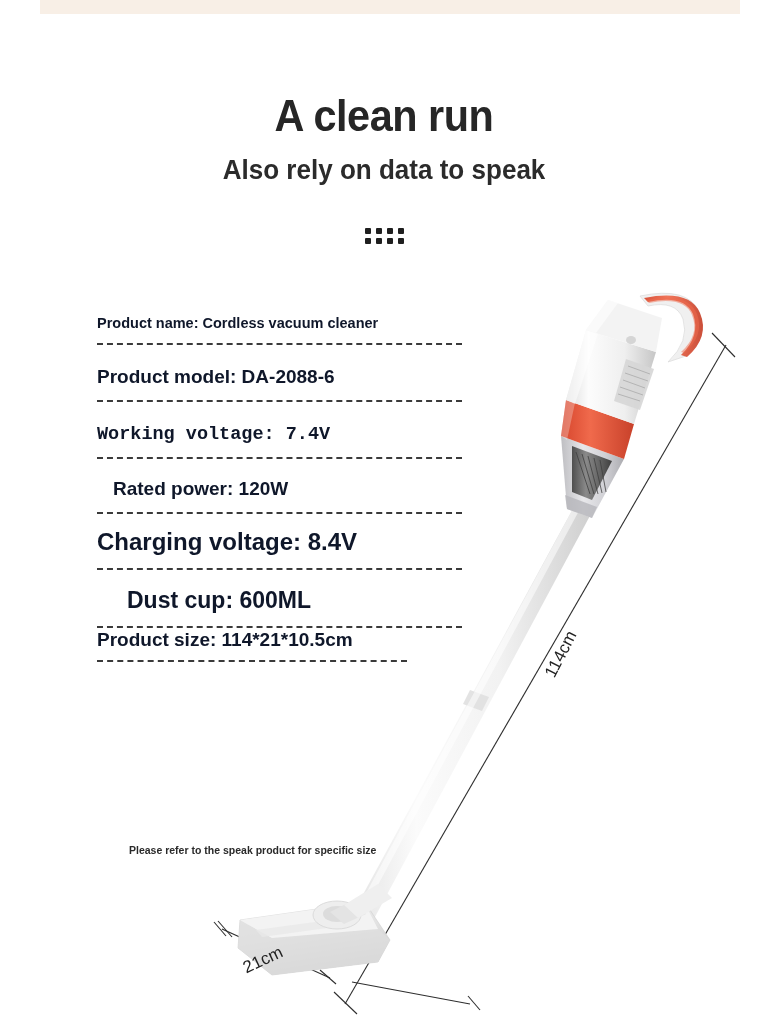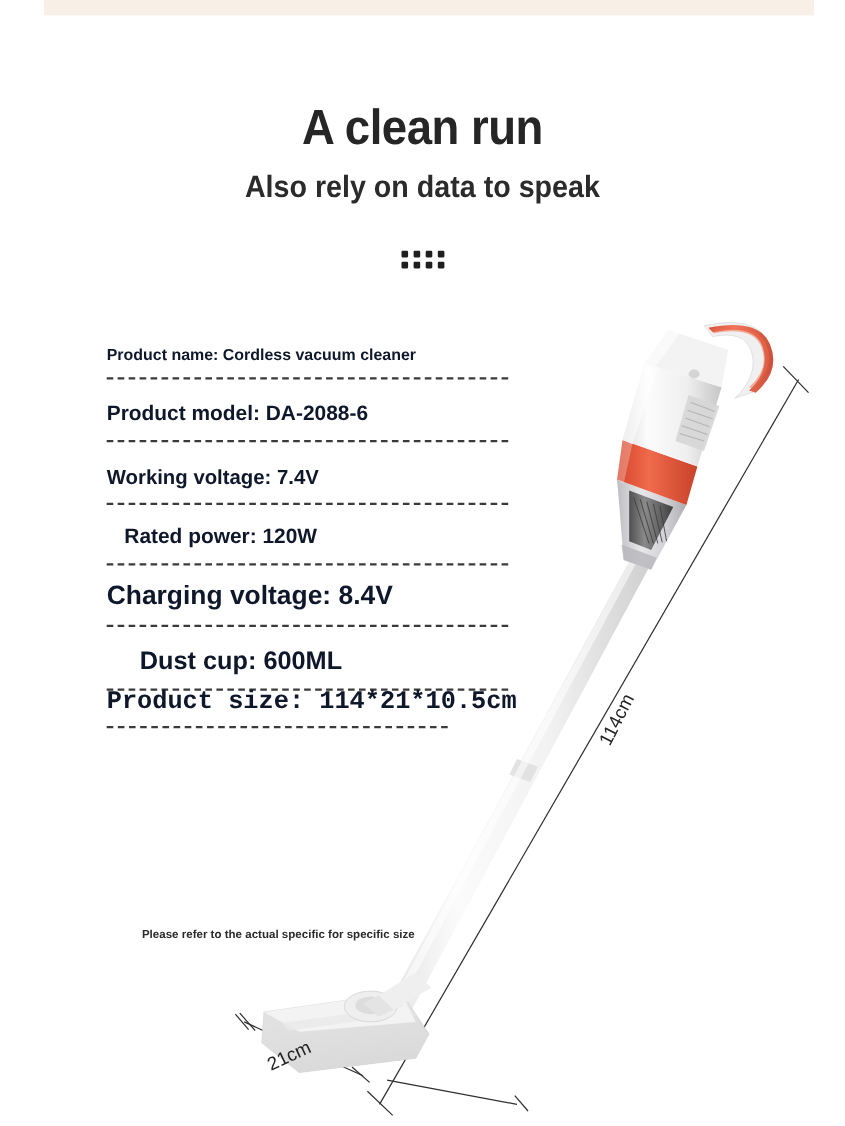--- a/index.html
+++ b/index.html
@@ -67,25 +67,25 @@
     margin:0;
   }
 
   
   .r0 .spec-label { font-size:14.5px; }
   .r1 .spec-label { font-size:19px; }
   .r2 .spec-label { font-size:18.5px; }
   .r3 .spec-label { font-size:19px; padding-left:16px; }
   .r4 .spec-label { font-size:24px; }
   .r5 .spec-label { font-size:23px; padding-left:30px; }
-  .r6 .spec-label { font-size:23px;font-family:Liberation Mono, monospace; }
+  .r6 .spec-label { font-size:19px; }
 
   .r0 { height:45px; }
   .r1 { height:57px; }
-  .r2 { height:57px; }
+  .r2 { height:57px;font-family:Liberation Mono, monospace; }
   .r3 { height:55px; }
   .r4 { height:56px; }
   .r5 { height:58px; }
   .r6 { height:34px; }
 
   .spec-row .spec-label { position:absolute; left:0; bottom:14px; }
   .spec-row .divider { position:absolute; left:0; bottom:0; width:365px; }
   .r6 .divider { width:310px; }
   .r6 .spec-label { bottom:11px; }
 
@@ -295,16 +295,16 @@
       <span class="spec-label">Dust cup: 600ML</span>
       <div class="divider"></div>
     </div>
     <div class="spec-row r6">
       <span class="spec-label">Product size: 114*21*10.5cm</span>
       <div class="divider"></div>
     </div>
   </div>
 
   <div id="footnote">
-    <div class="fn-line indent">Please refer to the actual specific for specific size</div>
+    <div class="fn-line indent">Please refer to the speak product for specific size</div>
   </div>
 
 </div>
 
 </body></html>

